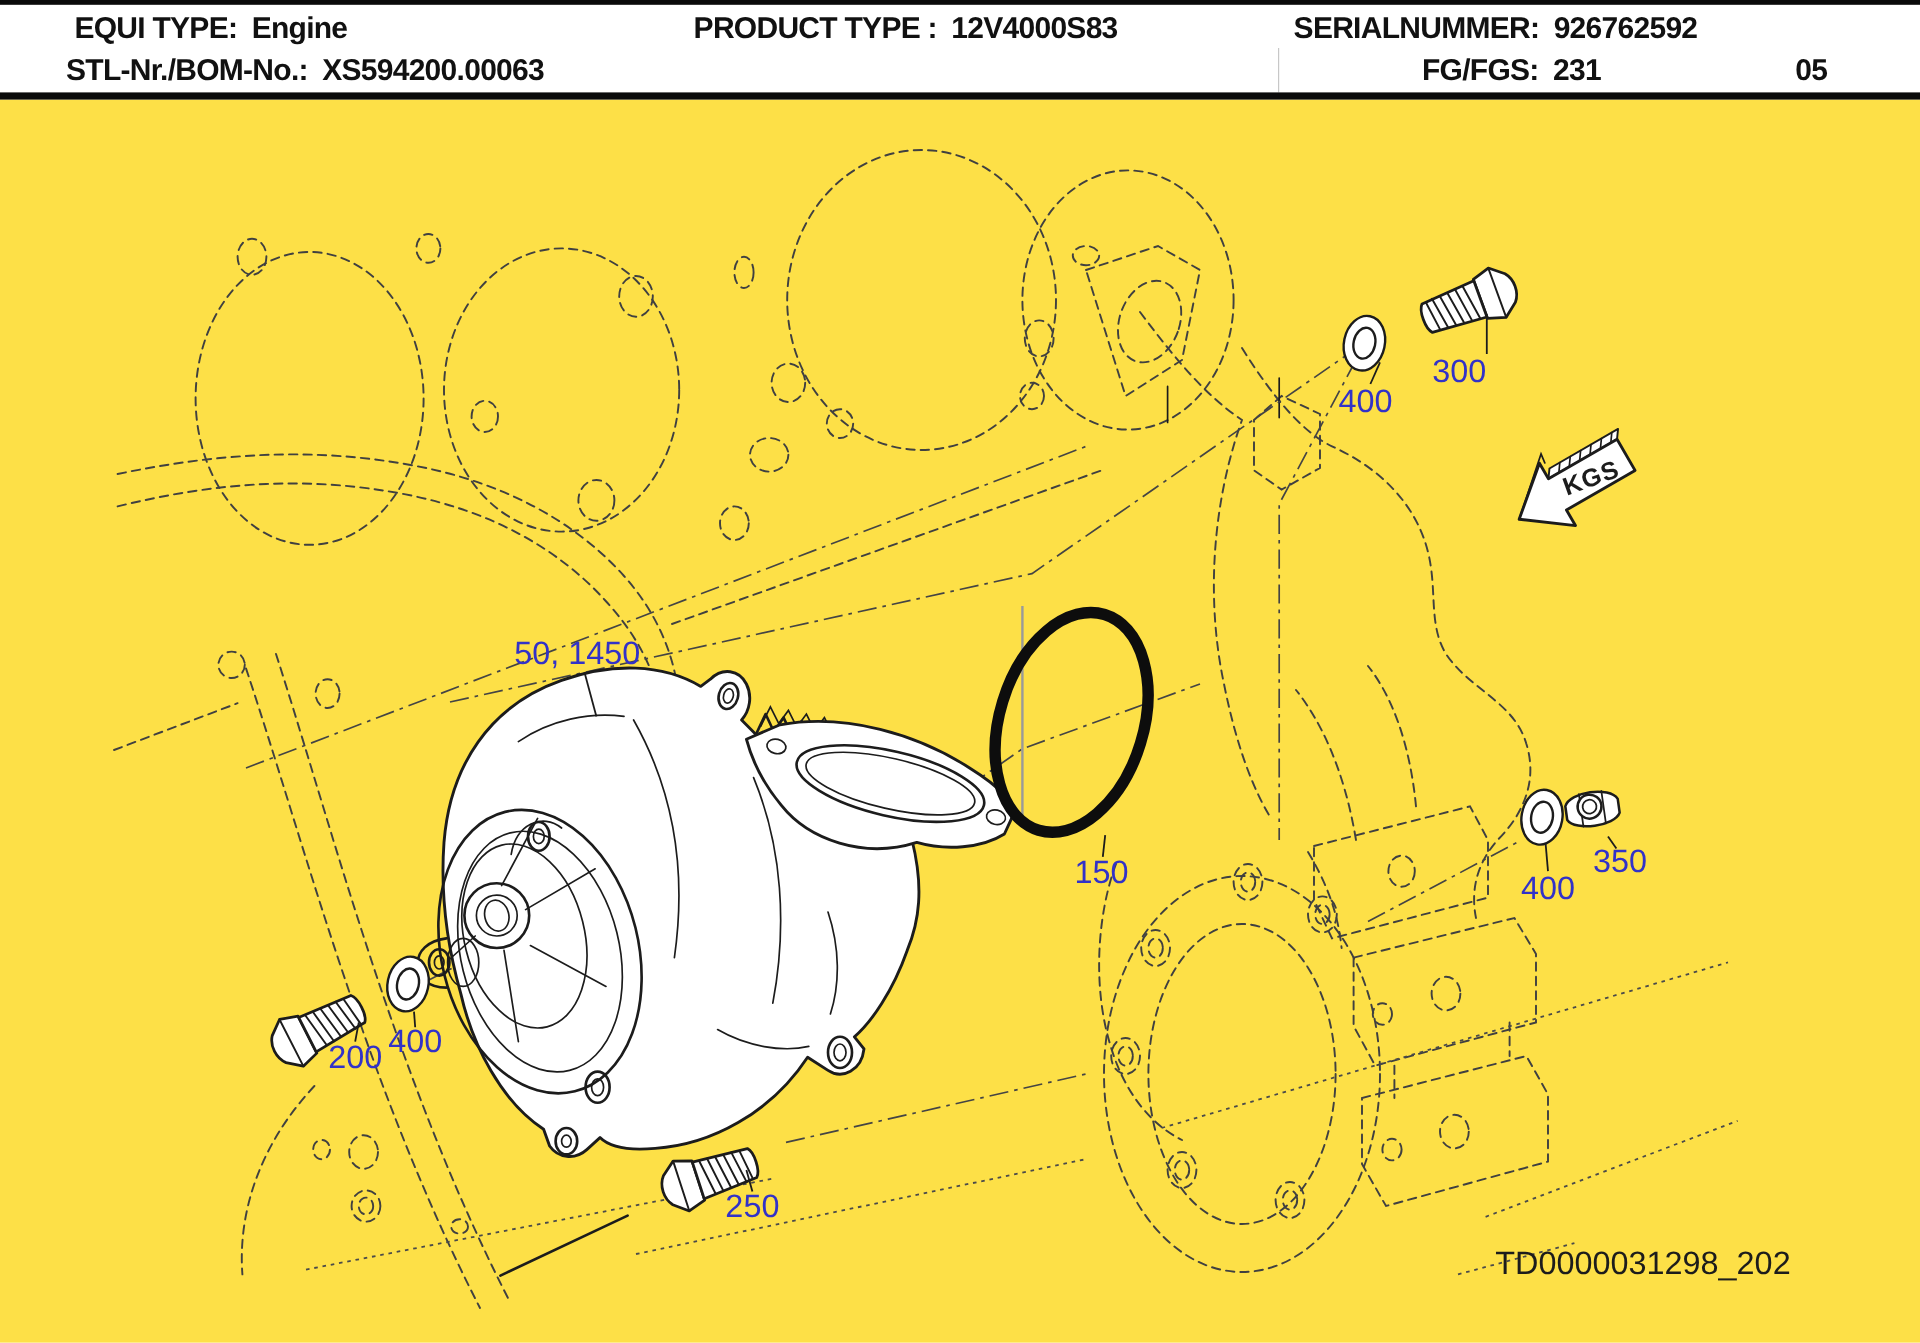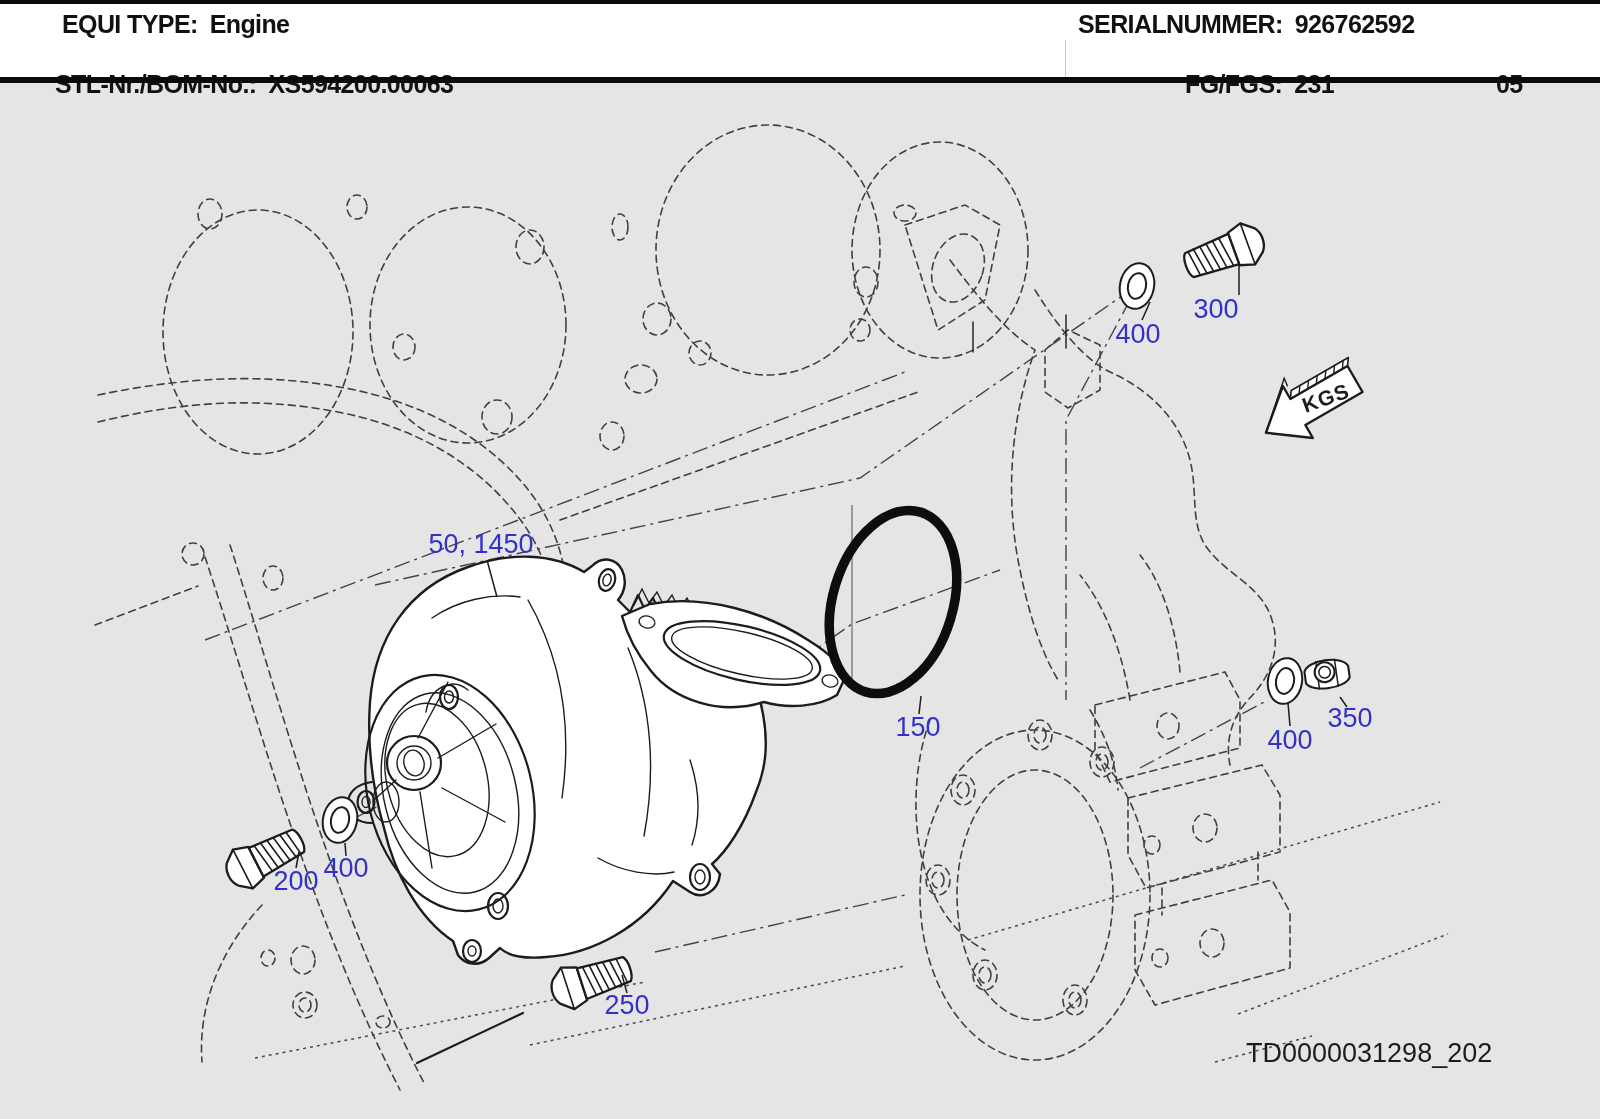--- a/index.html
+++ b/index.html
@@ -1,25 +1,25 @@
 <!DOCTYPE html>
 <html><head>
 <meta charset="utf-8">
 <style>
   html,body{margin:0;padding:0;background:#fff;}
-  .page{position:relative;width:1600px;height:1119px;background:#e5e5e5;overflow:hidden;
+  .page{position:relative;width:1600px;height:1119px;background:#fde047;overflow:hidden;
         font-family:"Liberation Sans",sans-serif;}
   
   .titleblock{position:absolute;left:0;top:0;width:1600px;height:83px;background:#fff;z-index:5;}
   .topline{position:absolute;left:0;top:0;width:1600px;height:4px;background:#0a0a0a;}
   .botline{position:absolute;left:0;top:77px;width:1600px;height:6px;background:#0a0a0a;}
   .hcell{position:absolute;white-space:nowrap;font-weight:700;font-size:25px;color:#111;
          letter-spacing:-0.6px;}
   .hl{margin-right:12px;}
-  .row1{top:10px;} .row2{top:45px;margin-top:25px;}
+  .row1{top:10px;} .row2{top:45px;}
   .vdiv{position:absolute;left:1065px;top:40px;width:1px;height:37px;background:#c7c7c7;}
   
   svg{position:absolute;left:0;top:0;z-index:1;}
   .solid{fill:none;stroke:#1c1c1c;stroke-width:2.2;stroke-linecap:round;stroke-linejoin:round;}
   .solidf{fill:#ffffff;stroke:#1c1c1c;stroke-width:2.4;stroke-linejoin:round;}
   .thin{fill:none;stroke:#1c1c1c;stroke-width:1.4;stroke-linecap:round;}
   .dash{fill:none;stroke:#404040;stroke-width:1.6;stroke-dasharray:7 5;stroke-linecap:round;}
   .dot{fill:none;stroke:#4a4a4a;stroke-width:1.5;stroke-dasharray:3 4;}
   .cline{fill:none;stroke:#444;stroke-width:1.4;stroke-dasharray:16 5 3 5;}
   .gline{fill:none;stroke:#9a9a9a;stroke-width:2;}
@@ -34,20 +34,23 @@
 <body>
 
 <div class="page">
 
   <header class="titleblock">
     <div class="topline"></div>
 
     <div class="hcell row1" style="left:62px">
       <span class="hl">EQUI TYPE:</span><span>Engine</span>
     </div>
+    <div class="hcell row1" style="left:578px">
+      <span class="hl">PRODUCT TYPE :</span><span>12V4000S83</span>
+    </div>
     <div class="hcell row1" style="left:1078px">
       <span class="hl">SERIALNUMMER:</span><span>926762592</span>
     </div>
 
     <div class="hcell row2" style="left:55px">
       <span class="hl">STL-Nr./BOM-No.:</span><span>XS594200.00063</span>
     </div>
     <div class="hcell row2" style="left:1185px">
       <span class="hl">FG/FGS:</span><span>231</span>
     </div>

